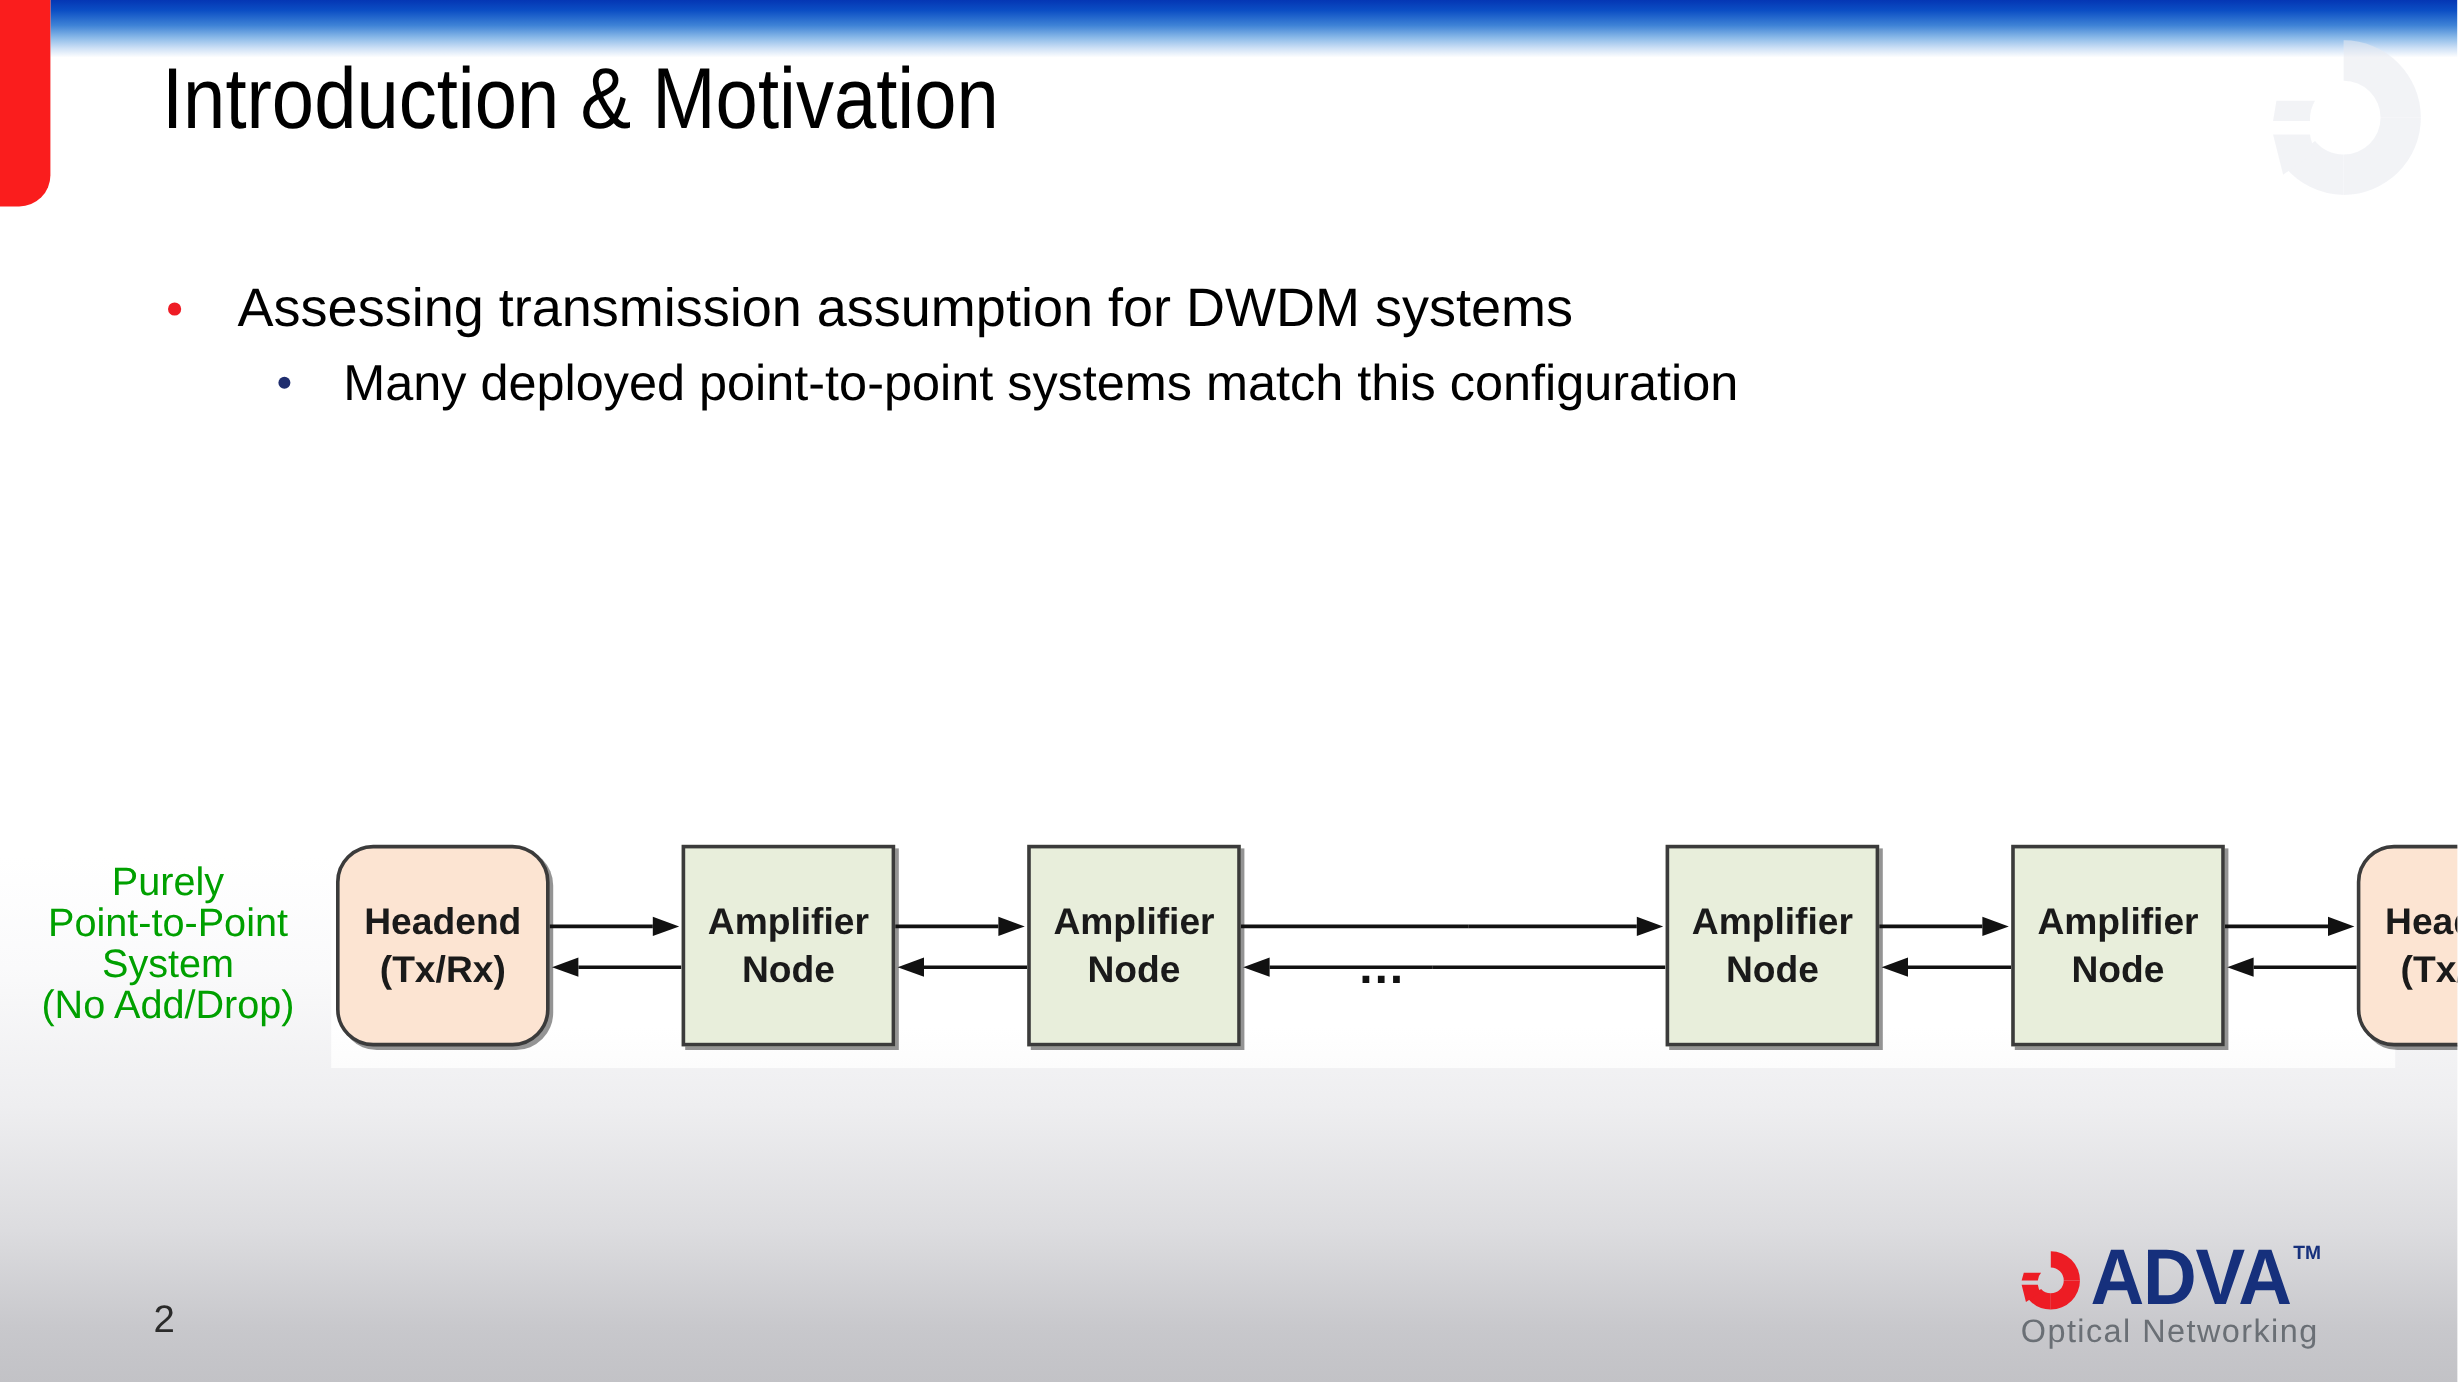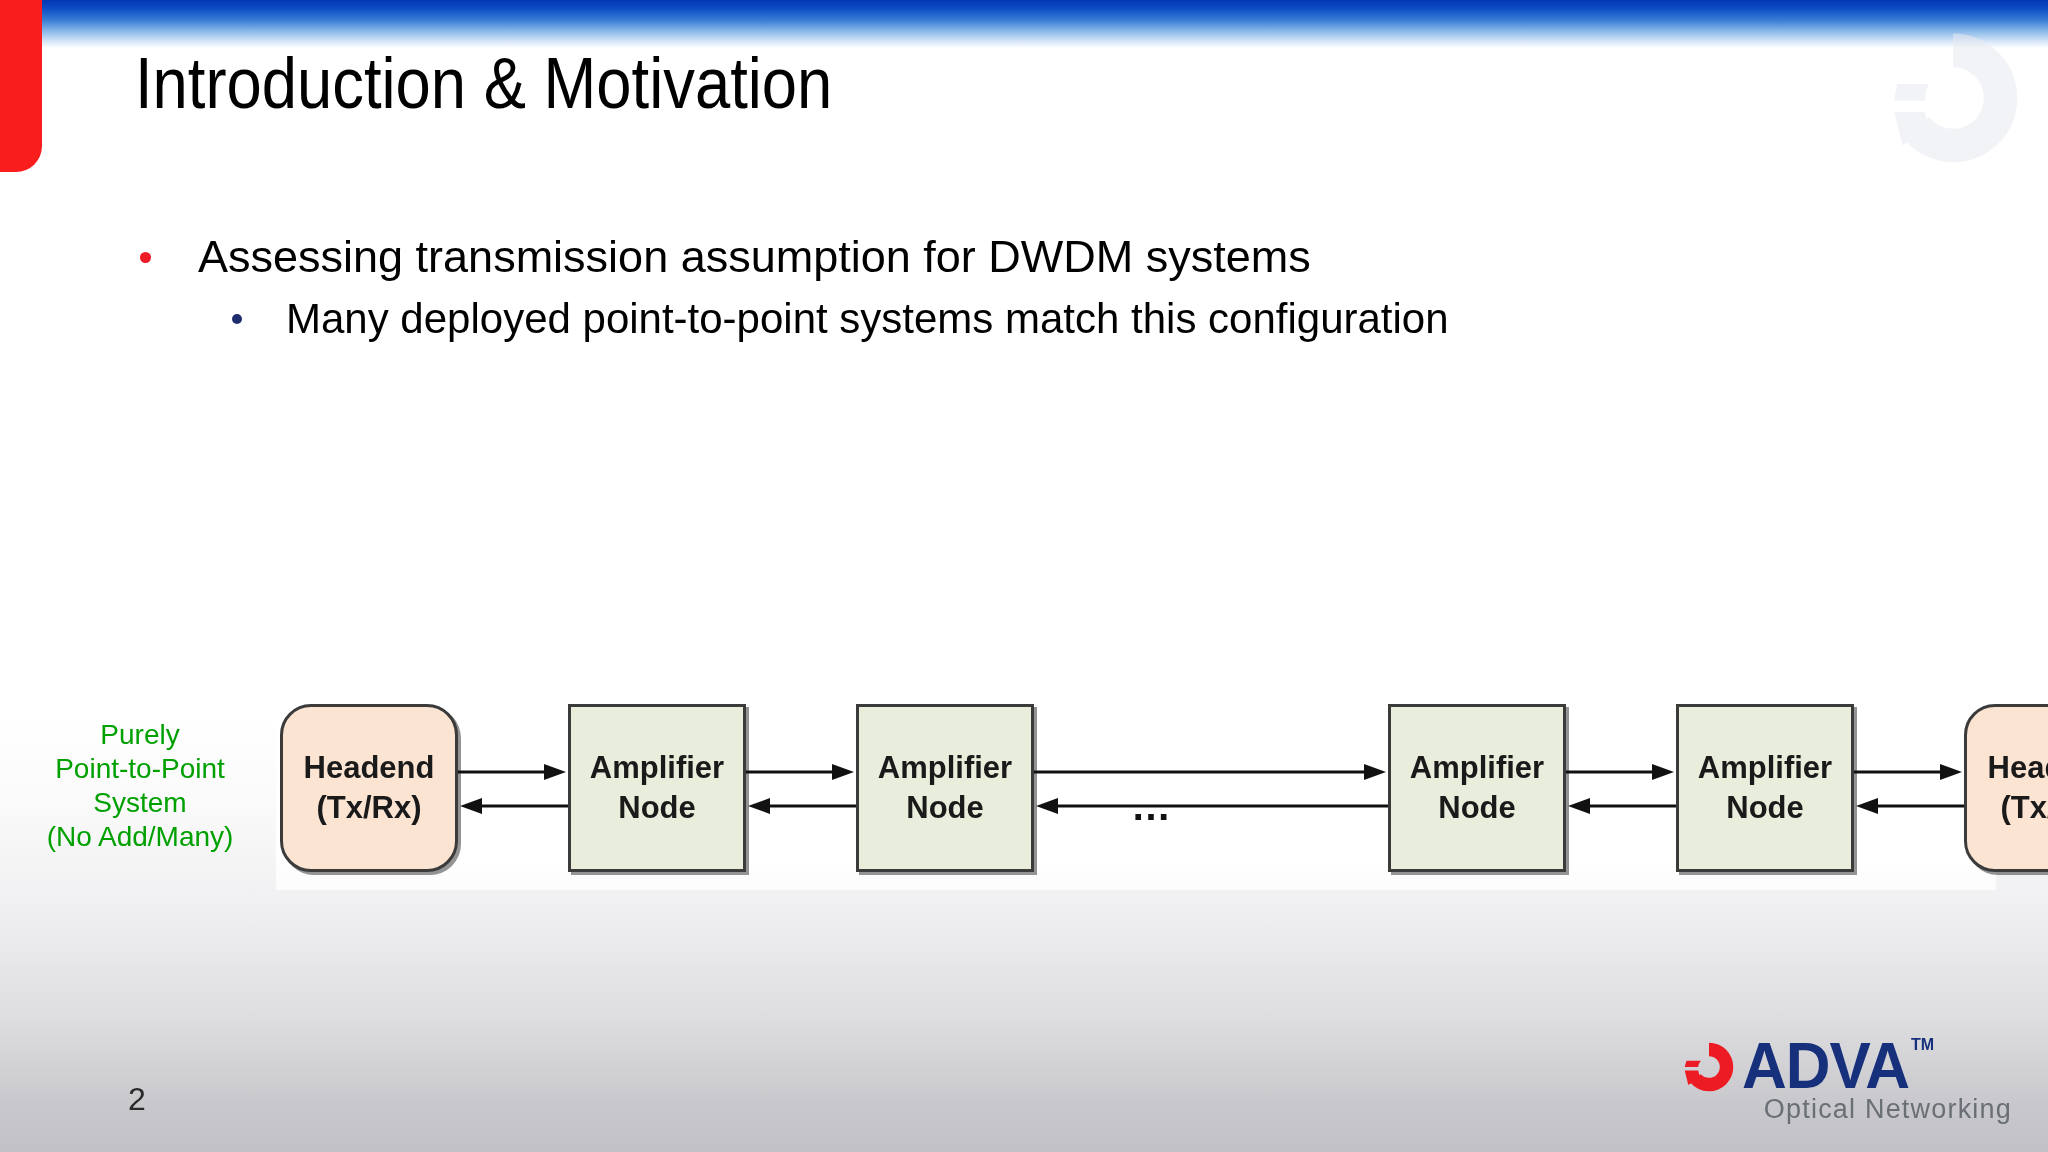--- a/index.html
+++ b/index.html
@@ -160,21 +160,21 @@
     font-weight: bold;
   }
 
   .side-label {
     position: absolute;
     left: 22px;
     top: 718px;
     width: 236px;
     text-align: center;
     color: #00a000;
-    font-size: 28px;
+    font-size: 33px;
     line-height: 34px;
   }
   .side-label div { white-space: nowrap; }
 
   
   .page-num {
     position: absolute;
     left: 128px;
     bottom: 34px;
     font-size: 32px;
@@ -193,21 +193,20 @@
     padding-right: 260px;
   }
 
   
   .adva-logo {
     position: absolute;
     right: 36px;
     bottom: 22px;
     width: 330px;
     height: 96px;
-    text-align: right;
   }
   .adva-row {
     display: flex;
     align-items: flex-end;
     height: 62px;
   }
   .adva-mark {
     width: 54px;
     height: 54px;
     margin-right: 6px;
@@ -269,21 +268,21 @@
     <div class="bullet-l2">
       <span class="dot"></span>
       <span class="bullet-text">Many deployed point-to-point systems match this configuration</span>
     </div>
   </div>
 
   <div class="side-label">
     <div>Purely</div>
     <div>Point-to-Point</div>
     <div>System</div>
-    <div>(No Add/Many)</div>
+    <div>(No Add/Drop)</div>
   </div>
 
   <div class="diagram">
 
     <div class="node headend" style="left:4px;">
       <span>Headend</span>
       <span>(Tx/Rx)</span>
     </div>
 
     <div class="link" style="left:182px; top:52px; width:110px;">

